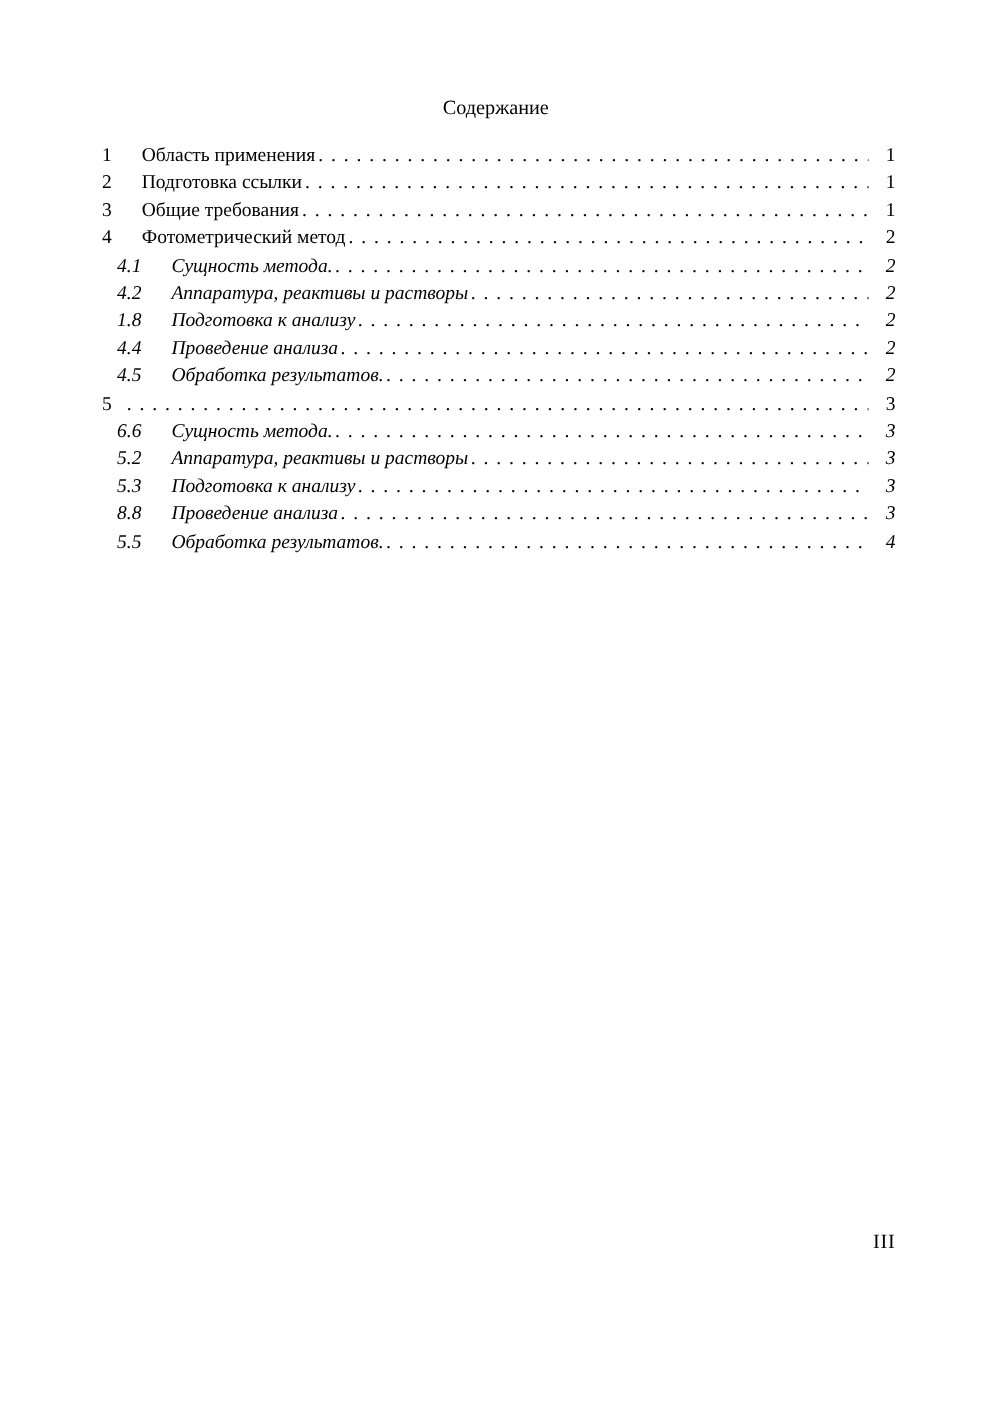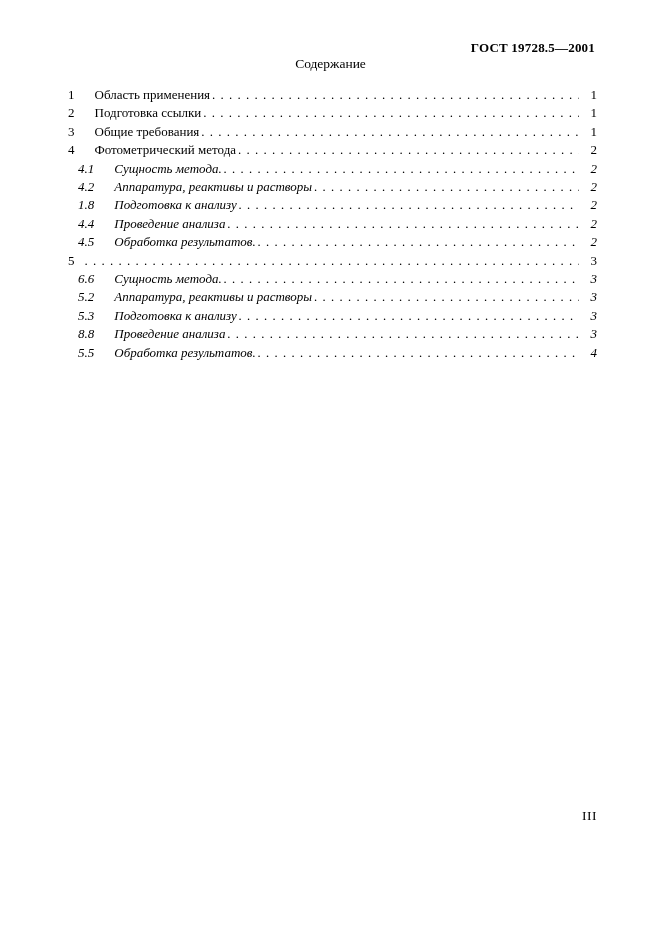--- a/index.html
+++ b/index.html
@@ -25,20 +25,21 @@
   .doc-header {
     text-align: right;
     font-weight: bold;
     font-size: 13px;
     letter-spacing: 0.2px;
     padding-right: 2px;
   }
   .contents-title {
     text-align: center;
     font-size: 13.5px;
+    margin-top: 24px;
     margin-bottom: 14px;
   }
   .toc {
     font-size: 13px;
   }
   .toc-entry {
     display: flex;
     align-items: baseline;
     line-height: 18.4px;
     white-space: nowrap;
@@ -66,32 +67,31 @@
     letter-spacing: 1px;
   }
   .entry-page {
     flex: 0 0 auto;
     text-align: right;
     min-width: 14px;
   }
   .footer-page-number {
     position: absolute;
     right: 64px;
-    bottom: 112px;
+    bottom: 100px;
     font-size: 13.5px;
     letter-spacing: 0.5px;
     margin-left: 38px;
   }
 </style>
 </head>
 <body>
 
 <div class="page">
 
-  <div class="doc-header">ГОСТ 19728.5—2001</div>
 
   <div class="contents-title">Содержание</div>
 
   <div class="toc" id="toc">
 
   <div class="toc-entry level-1">
         <span class="entry-number">1</span>
         <span class="entry-title">Область применения</span>
         <span class="dot-leader"></span>
         <span class="entry-page">1</span>
@@ -103,21 +103,21 @@
         <span class="entry-page">1</span>
       </div>
       <div class="toc-entry level-1">
         <span class="entry-number">3</span>
         <span class="entry-title">Общие требования</span>
         <span class="dot-leader"></span>
         <span class="entry-page">1</span>
       </div>
       <div class="toc-entry level-1">
         <span class="entry-number">4</span>
-        <span class="entry-title">Фотометрический метода</span>
+        <span class="entry-title">Фотометрический метод</span>
         <span class="dot-leader"></span>
         <span class="entry-page">2</span>
       </div>
       <div class="toc-entry level-2">
         <span class="entry-number">4.1</span>
         <span class="entry-title">Сущность метода.</span>
         <span class="dot-leader"></span>
         <span class="entry-page">2</span>
       </div>
       <div class="toc-entry level-2">

